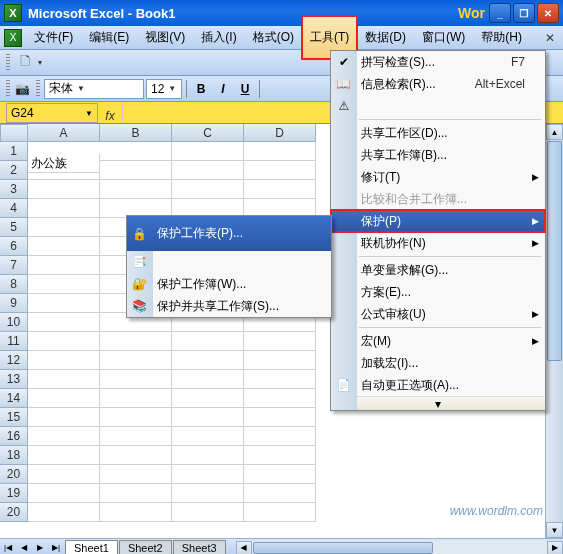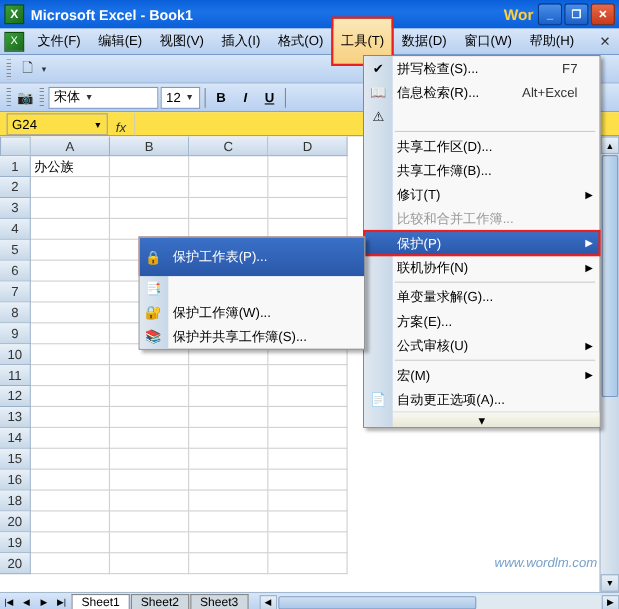--- a/index.html
+++ b/index.html
@@ -171,21 +171,21 @@
         <div class="rowhead">13</div>
         <div class="rowhead">14</div>
         <div class="rowhead">15</div>
         <div class="rowhead">16</div>
         <div class="rowhead">18</div>
         <div class="rowhead">20</div>
         <div class="rowhead">19</div>
         <div class="rowhead">20</div>
       </div>
     <div class="cells" id="cells">
-        <div class="cell" style="left: 0px; top: 0px; width: 72px; height: 19px; text-align: right;">办公族</div>
+        <div class="cell" style="left: 0px; top: 12px; width: 72px; height: 19px; text-align: right;">办公族</div>
         <div class="cell" style="left: 72px; top: 0px; width: 72px; height: 19px;"></div>
         <div class="cell" style="left: 144px; top: 0px; width: 72px; height: 19px;"></div>
         <div class="cell" style="left: 216px; top: 0px; width: 72px; height: 19px;"></div>
         <div class="cell" style="left: 0px; top: 19px; width: 72px; height: 19px;"></div>
         <div class="cell" style="left: 72px; top: 19px; width: 72px; height: 19px;"></div>
         <div class="cell" style="left: 144px; top: 19px; width: 72px; height: 19px;"></div>
         <div class="cell" style="left: 216px; top: 19px; width: 72px; height: 19px;"></div>
         <div class="cell" style="left: 0px; top: 38px; width: 72px; height: 19px;"></div>
         <div class="cell" style="left: 72px; top: 38px; width: 72px; height: 19px;"></div>
         <div class="cell" style="left: 144px; top: 38px; width: 72px; height: 19px;"></div>
@@ -332,20 +332,23 @@
   <div class="ditem">
       <span>公式审核(U)</span>
       <span class="arrow">▶</span>
     </div>
   <div class="dsep"></div>
   <div class="ditem">
       <span>宏(M)</span>
       <span class="arrow">▶</span>
     </div>
   <div class="ditem">
+      <span>加载宏(I)...</span>
+    </div>
+  <div class="ditem">
       <span class="dicon">📄</span>
       <span>自动更正选项(A)...</span>
     </div>
   <div class="expand">▾</div>
 </div>
 
 <div class="dropdown submenu">
   <div class="strip"></div>
   <div class="ditem bigitem hover">
       <span class="dicon">🔒</span>

